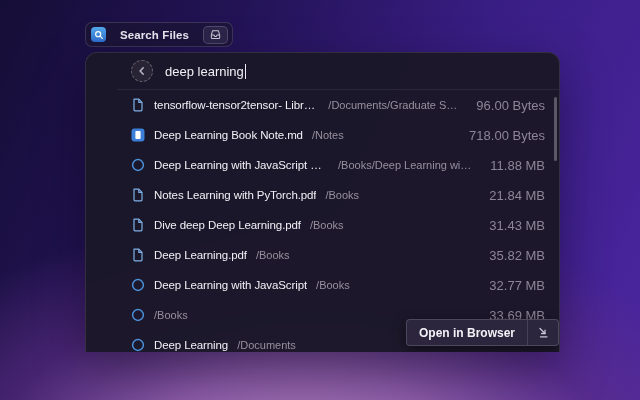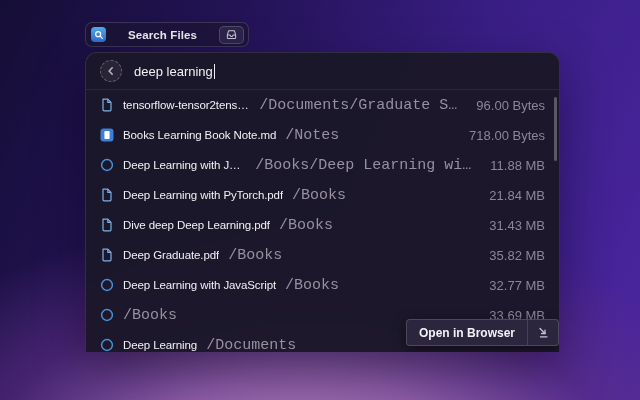--- a/index.html
+++ b/index.html
@@ -8,21 +8,21 @@
     font-family: "Liberation Sans", sans-serif;
     background:
       radial-gradient(90% 75% at 47% 112%, #aa7cba 0%, #8a5aa6 26%, rgba(96,48,134,0.6) 52%, rgba(42,22,84,0) 78%),
       linear-gradient(115deg, #150e36 0%, #231356 30%, #3a1e86 62%, #4b26a0 100%);
     position: relative;
   }
 
   
   .badge {
     position: absolute; left: 85px; top: 22px; height: 25px;
-    display: flex; align-items: center; gap: 22px;
+    display: flex; align-items: center; gap: 14px;
     background: rgba(28,22,48,0.62);
     border: 1px solid rgba(255,255,255,0.14);
     border-radius: 7px; padding: 0 4px 0 5px;
   }
   .badge-label { color: #eceaf2; font-size: 11.5px; font-weight: 700; letter-spacing: 0.1px; }
   .badge-key {
     display: flex; align-items: center; justify-content: center;
     height: 18px; padding: 0 5px;
     background: rgba(255,255,255,0.07);
     border: 1px solid rgba(255,255,255,0.18);
@@ -36,20 +36,21 @@
 
   
   .window {
     position: absolute; left: 85px; top: 52px; width: 475px; height: 300px;
     background: rgba(27,23,42,0.985);
     border: 1px solid rgba(255,255,255,0.10);
     border-bottom: none;
     border-radius: 12px 12px 0 0;
     box-shadow: 0 18px 50px rgba(10,5,25,0.45);
     overflow: hidden;
+    padding-left: 31px;
   }
 
   .searchbar { height: 36px; display: flex; align-items: center; padding: 0 14px; gap: 12px; }
   .back-btn {
     width: 22px; height: 22px; border-radius: 50%;
     background: rgba(255,255,255,0.06);
     border: 1px dashed rgba(255,255,255,0.28);
     display: flex; align-items: center; justify-content: center;
     cursor: pointer; flex-shrink: 0;
   }
@@ -62,21 +63,21 @@
   .row {
     height: 30px; display: flex; align-items: center;
     padding: 0 14px 0 14px; gap: 9px; cursor: pointer;
   }
   .row-icon { width: 14px; height: 14px; flex-shrink: 0; display: flex; align-items: center; justify-content: center; }
   .row-name {
     color: #f2f0f6; font-size: 11.5px; font-weight: 500; letter-spacing: -0.1px;
     white-space: nowrap; overflow: hidden; text-overflow: ellipsis;
     flex: 0 1 auto; min-width: 0;
   }
-  .row-path { color: #97909f; font-size: 15px; white-space: nowrap; flex-shrink: 0; font-family: Liberation Mono, monospace; }
+  .row-path { color: #97909f; font-size: 11px; white-space: nowrap; flex-shrink: 0; }
   .row-size { color: #8d8698; font-size: 13px; white-space: nowrap; margin-left: auto; flex-shrink: 0; padding-left: 10px; }
 
   .scroll-thumb {
     position: absolute; right: 2px; top: 44px; width: 3px; height: 64px;
     background: rgba(255,255,255,0.28); border-radius: 2px; cursor: grab;
   }
 
   
   .tooltip {
     position: absolute; right: 0px; bottom: 6px; height: 27px;
@@ -140,42 +141,42 @@
     <span class="row-path">/Documents/Graduate S…</span>
     <span class="row-size">96.00 Bytes</span>
   </div>
       <div class="row">
     <span class="row-icon icon-wrap">
           <svg width="14" height="14" viewBox="0 0 14 14">
             <rect x="0.5" y="0.5" width="13" height="13" rx="3" fill="#3b7fd9"></rect>
             <rect x="4.4" y="3" width="5.2" height="8" rx="0.8" fill="#ffffff"></rect>
           </svg>
         </span>
-    <span class="row-name">Books Learning Book Note.md</span>
+    <span class="row-name">Deep Learning Book Note.md</span>
     <span class="row-path">/Notes</span>
     <span class="row-size">718.00 Bytes</span>
   </div>
       <div class="row">
     <span class="row-icon icon-wrap">
           <svg width="14" height="14" viewBox="0 0 14 14" fill="none">
             <circle cx="7" cy="7" r="5.4" stroke="#4a90d9" stroke-width="1.5"></circle>
           </svg>
         </span>
     <span class="row-name">Deep Learning with JavaScript Neural networks in Tensor…</span>
     <span class="row-path">/Books/Deep Learning wi…</span>
     <span class="row-size">11.88 MB</span>
   </div>
       <div class="row">
     <span class="row-icon icon-wrap">
           <svg width="12" height="14" viewBox="0 0 12 14" fill="none" stroke="#7fb1e8" stroke-width="1.2" stroke-linejoin="round">
             <path d="M2 1.2 h4.8 L10 4.4 v7.4 a1 1 0 0 1 -1 1 H3 a1 1 0 0 1 -1 -1 Z"></path>
             <path d="M6.8 1.2 V4.4 H10"></path>
           </svg>
         </span>
-    <span class="row-name">Deep Learning with PyTorch.pdf</span>
+    <span class="row-name">Notes Learning with PyTorch.pdf</span>
     <span class="row-path">/Books</span>
     <span class="row-size">21.84 MB</span>
   </div>
       <div class="row">
     <span class="row-icon icon-wrap">
           <svg width="12" height="14" viewBox="0 0 12 14" fill="none" stroke="#7fb1e8" stroke-width="1.2" stroke-linejoin="round">
             <path d="M2 1.2 h4.8 L10 4.4 v7.4 a1 1 0 0 1 -1 1 H3 a1 1 0 0 1 -1 -1 Z"></path>
             <path d="M6.8 1.2 V4.4 H10"></path>
           </svg>
         </span>
@@ -183,21 +184,21 @@
     <span class="row-path">/Books</span>
     <span class="row-size">31.43 MB</span>
   </div>
       <div class="row">
     <span class="row-icon icon-wrap">
           <svg width="12" height="14" viewBox="0 0 12 14" fill="none" stroke="#7fb1e8" stroke-width="1.2" stroke-linejoin="round">
             <path d="M2 1.2 h4.8 L10 4.4 v7.4 a1 1 0 0 1 -1 1 H3 a1 1 0 0 1 -1 -1 Z"></path>
             <path d="M6.8 1.2 V4.4 H10"></path>
           </svg>
         </span>
-    <span class="row-name">Deep Graduate.pdf</span>
+    <span class="row-name">Deep Learning.pdf</span>
     <span class="row-path">/Books</span>
     <span class="row-size">35.82 MB</span>
   </div>
       <div class="row">
     <span class="row-icon icon-wrap">
           <svg width="14" height="14" viewBox="0 0 14 14" fill="none">
             <circle cx="7" cy="7" r="5.4" stroke="#4a90d9" stroke-width="1.5"></circle>
           </svg>
         </span>
     <span class="row-name">Deep Learning with JavaScript</span>

